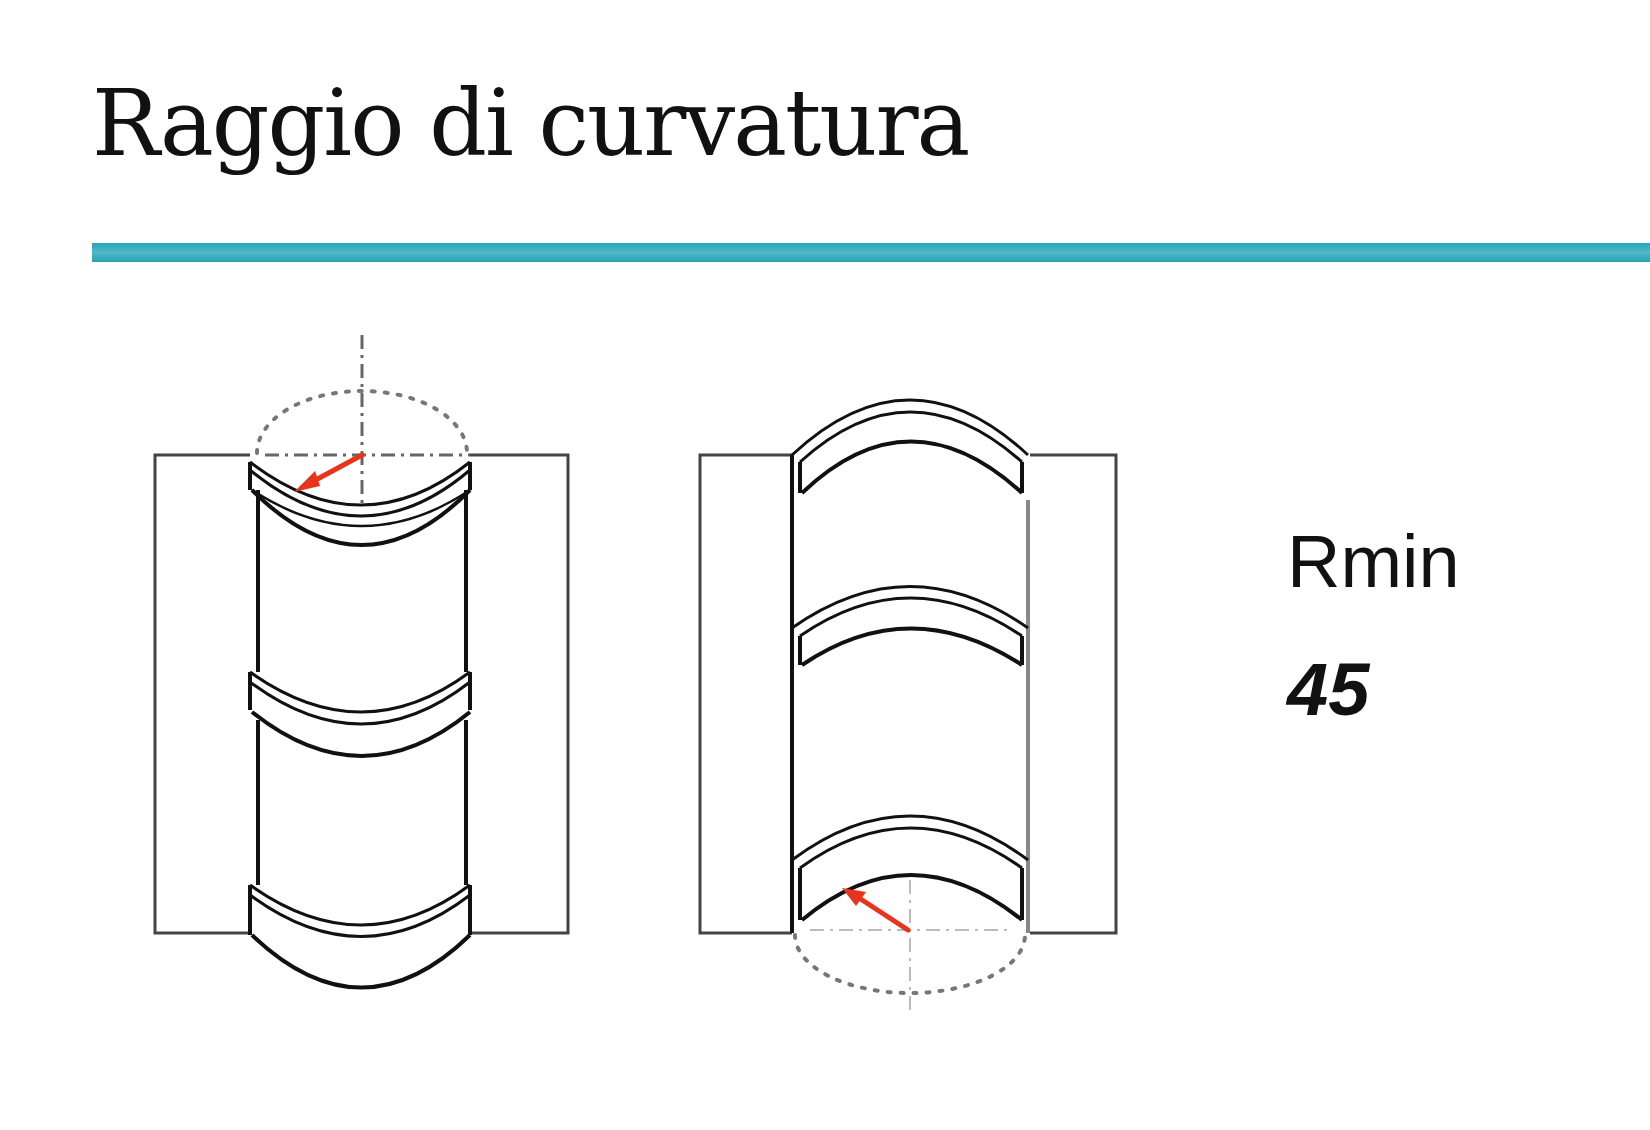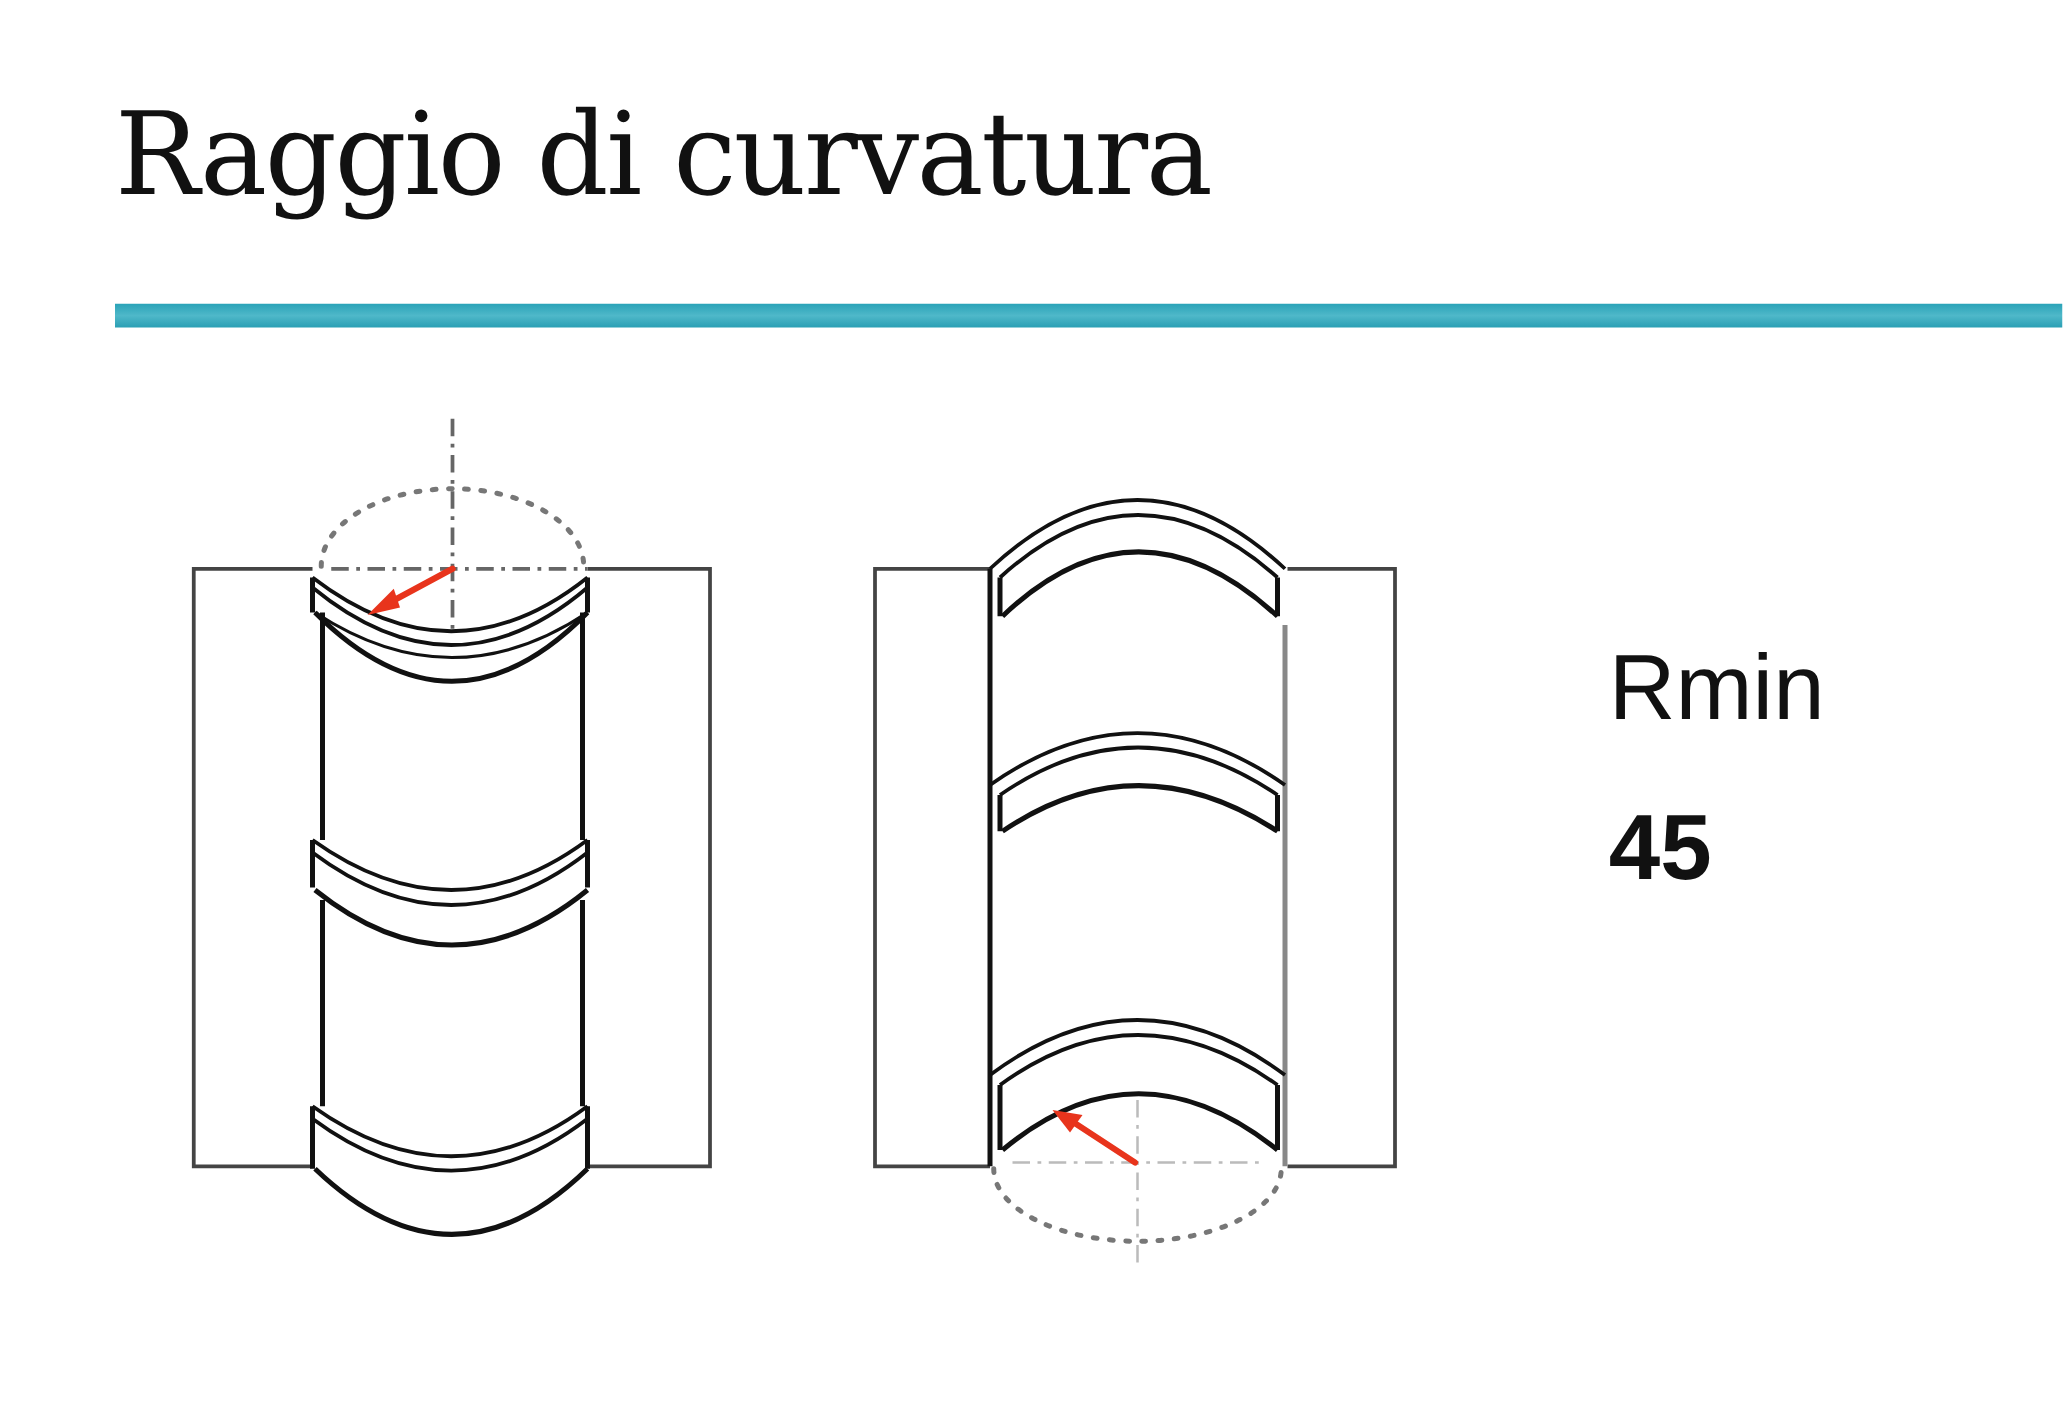--- a/index.html
+++ b/index.html
@@ -10,25 +10,25 @@
       font-size: 92px; line-height: 1; color: #111111;
       letter-spacing: -2px; font-weight: normal;
       transform: scaleX(0.98); transform-origin: left top;
     }
     .rule {
       position: absolute; left: 92px; top: 243px; width: 1558px; height: 19px;
       background: linear-gradient(#2aa3b8, #4fb8c9 50%, #2a9fb4);
     }
     .diagram { position: absolute; top: 0; left: 0; }
     .spec {
-      position: absolute; left: 1287px; top: 486px;
+      position: absolute; left: 1287px; top: 498px;
       font-family: "Liberation Sans", "DejaVu Sans", sans-serif;
       color: #111111; font-size: 74px; line-height: 128px;
     }
-    .spec .value { font-weight: bold; }
+    .spec .value { font-weight: bold; font-style: italic; }
   </style>
 </head>
 <body>
 
 <div class="title">Raggio di curvatura</div>
 <div class="rule"></div>
 
 <svg class="diagram" width="1650" height="1130" viewBox="0 0 1650 1130">
   <g fill="none" stroke="#222" stroke-width="3">
 

